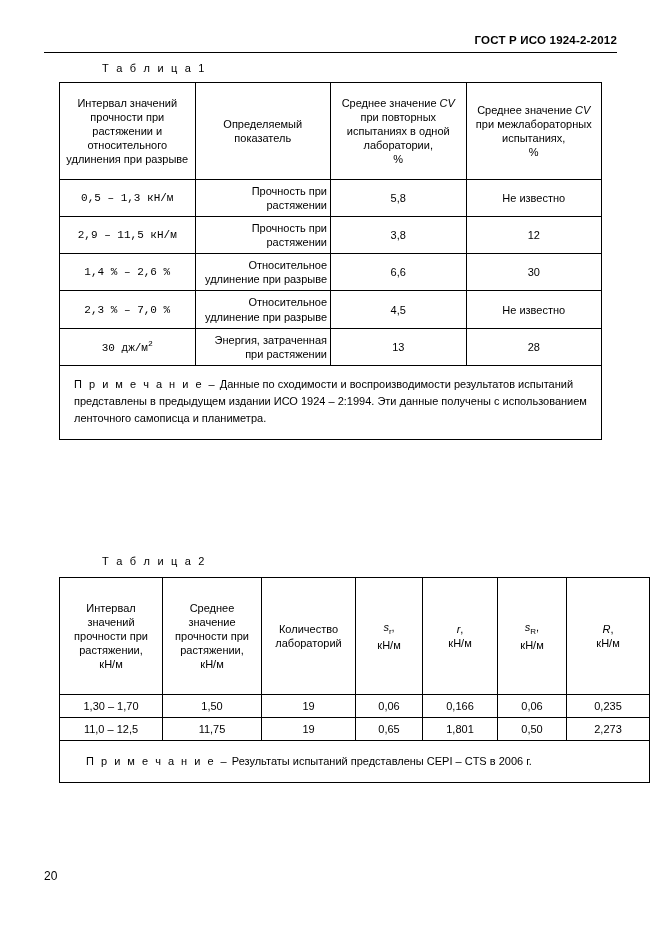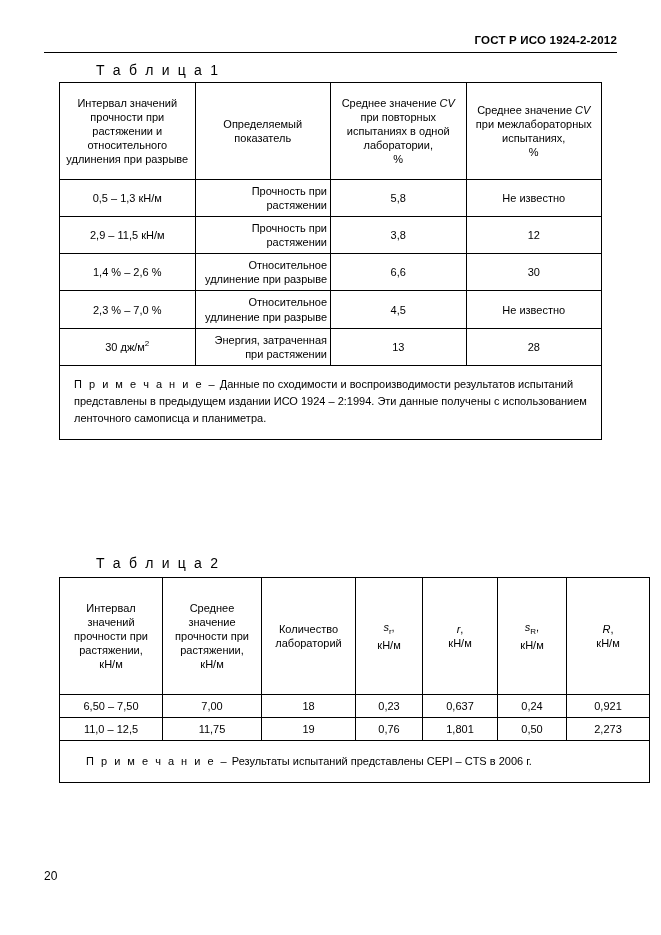--- a/index.html
+++ b/index.html
@@ -33,23 +33,23 @@
   .doc-header {
     position: absolute;
     right: 44px;
     top: 34px;
     font-size: 11.5px;
     font-weight: bold;
     letter-spacing: 0.2px;
     white-space: nowrap;
   }
   .table-caption {
-    font-size: 14px;
+    font-size: 11px;
     letter-spacing: 2.2px;
-    margin: 0 0 6px 6px;
+    margin: 0 0 6px 12px;
   }
   .caption-1 {
     position: absolute;
     left: 90px;
     top: 62px;
   }
   .caption-2 {
     position: absolute;
     left: 90px;
     top: 555px;
@@ -68,21 +68,21 @@
     font-weight: normal;
     line-height: 1.28;
   }
   #table-1 {
     position: absolute;
     left: 59px;
     top: 82px;
     width: 543px;
   }
   #table-1 th { height: 88px; }
-  #table-1 td.c0 { width: 147px; }
+  #table-1 td.c0 { width: 147px; font-family: Liberation Mono, monospace; }
   #table-1 td.c1 { width: 115px; text-align: right; }
   #table-1 td.c2 { width: 147px; }
   #table-1 td.c3 { width: 134px; margin-left: 44px; }
   #table-1 .note-cell {
     text-align: left;
     padding: 10px 14px 12px 14px;
     line-height: 1.55;
   }
   .note-label {
     letter-spacing: 2.0px;
@@ -177,33 +177,33 @@
         <th style="width:92px">Среднее значение прочности при растяжении,<br>кН/м</th>
         <th style="width:87px">Количество лабораторий</th>
         <th style="width:60px"><span class="ital">s</span><sub style="font-size:8px">r</sub>,<br>кН/м</th>
         <th style="width:68px"><span class="ital">r</span>,<br>кН/м</th>
         <th style="width:62px"><span class="ital">s</span><sub style="font-size:8px">R</sub>,<br>кН/м</th>
         <th style="width:76px"><span class="ital">R</span>,<br>кН/м</th>
       </tr>
     </thead>
     <tbody>
       <tr>
-        <td>6,50 – 7,50</td>
-        <td>7,00</td>
-        <td>18</td>
-        <td>0,23</td>
-        <td>0,637</td>
-        <td>0,24</td>
-        <td>0,921</td>
+        <td>1,30 – 1,70</td>
+        <td>1,50</td>
+        <td>19</td>
+        <td>0,06</td>
+        <td>0,166</td>
+        <td>0,06</td>
+        <td>0,235</td>
       </tr>
       <tr>
         <td>11,0 – 12,5</td>
         <td>11,75</td>
         <td>19</td>
-        <td>0,76</td>
+        <td>0,65</td>
         <td>1,801</td>
         <td>0,50</td>
         <td>2,273</td>
       </tr>
       <tr>
         <td class="note-cell" colspan="7">
           <span class="note-label">П р и м е ч а н и е –</span>
           <span>Результаты испытаний представлены CEPI – CTS в 2006 г.</span>
         </td>
       </tr>

